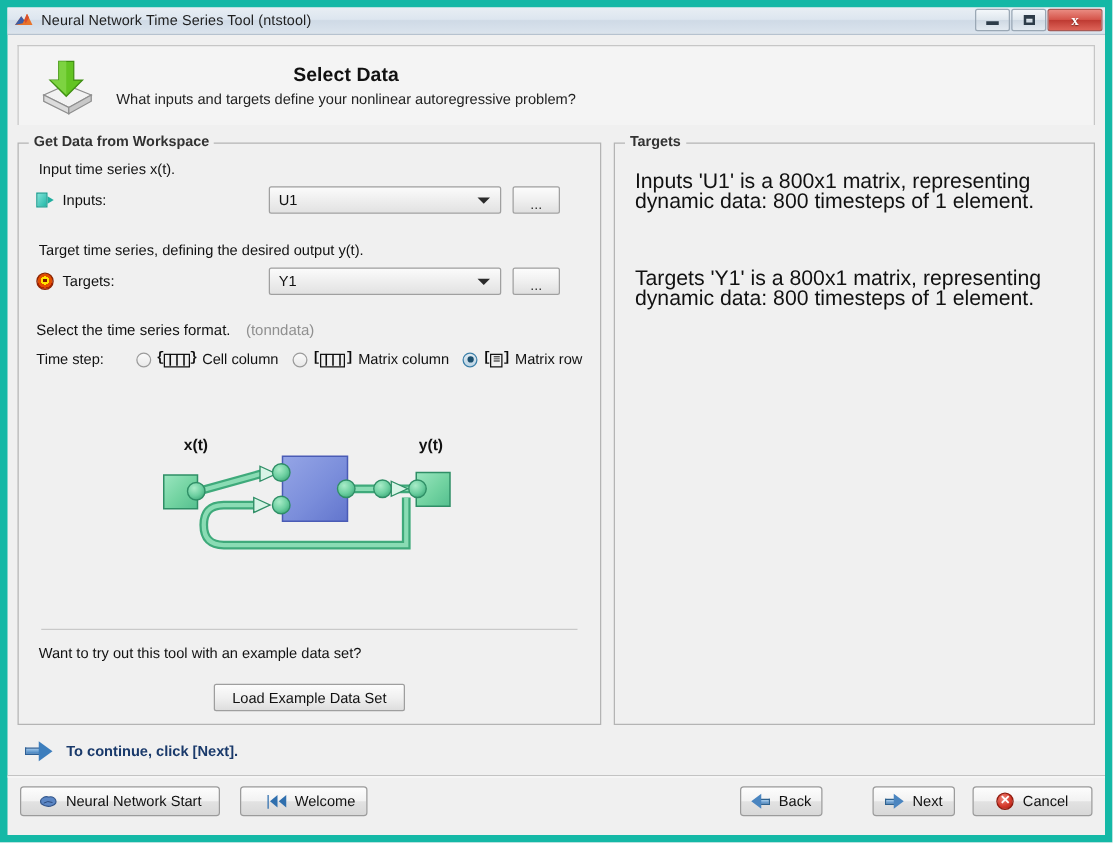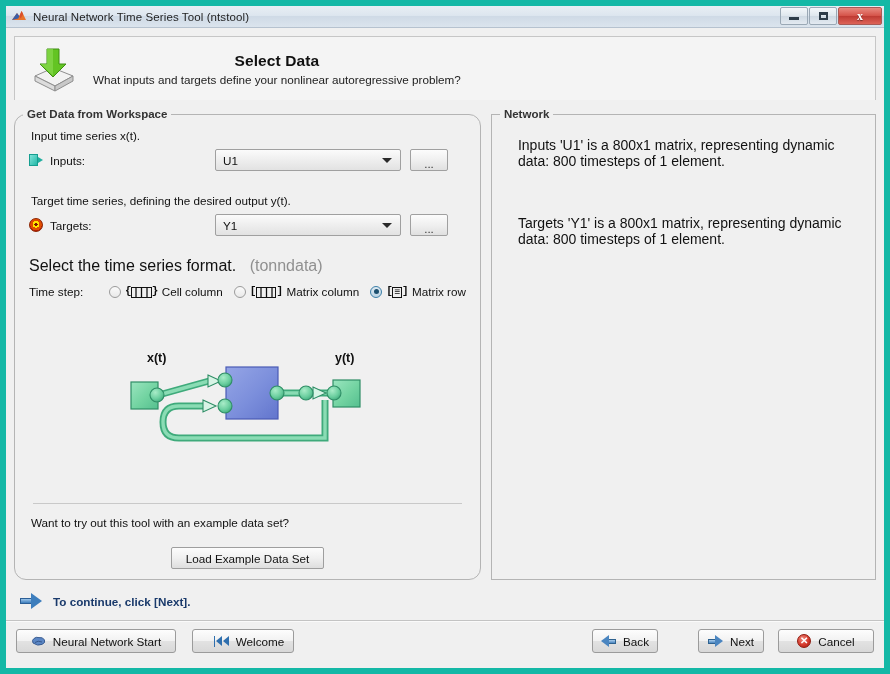--- a/index.html
+++ b/index.html
@@ -117,21 +117,21 @@
   }
   .groupbox > .legend {
     position: absolute;
     top: -7px; left: 8px;
     background: #f0f0f0;
     padding: 0 4px;
     font-size: 11.5px;
     font-weight: bold;
     color: #333;
   }
-  #left-panel { flex: 0 0 426px; display: flex; flex-direction: column; border-radius: 12px; }
+  #left-panel { flex: 0 0 426px; display: flex; flex-direction: column; }
   #right-panel { flex: 1 1 auto; }
 
   
   .field-caption {
     font-size: 11.7px; color: #111;
     margin: 2px 0 6px 2px;
   }
   .field-row {
     display: flex; align-items: center;
     height: 24px;
@@ -194,21 +194,21 @@
   }
   
   .icon-targets {
     width: 14px; height: 14px; flex: 0 0 14px;
     border-radius: 50%;
     background: radial-gradient(circle at 50% 45%, #7e1600 0 18%, #ffe400 18% 38%, #e24d00 38% 64%, #b81f00 64% 100%);
     border: 1px solid #8d2400;
   }
 
   
-  .fmt-caption { margin-top: 16px; font-size: 16px; color: #111; }
+  .fmt-caption { margin-top: 16px; font-size: 12px; color: #111; }
   .fmt-caption .dim { color: #909090; margin-left: 9px; }
   .fmt-row {
     display: flex; align-items: center;
     margin-top: 10px;
     font-size: 11.7px; color: #111;
   }
   .fmt-row > .tslabel { width: 80px; flex: 0 0 80px; }
   .radio-item {
     display: flex; align-items: center; gap: 4px;
     margin-right: 11px; cursor: pointer;
@@ -267,23 +267,23 @@
     border: 1px solid #9e9e9e;
     border-radius: 2px;
     background: linear-gradient(to bottom, #fcfcfc 0%, #f0f0f0 50%, #dedede 100%);
     font-size: 11.7px; color: #111;
     display: flex; align-items: center;
     cursor: pointer;
   }
 
   
   .summary-p {
-    font-size: 14px; color: #111;
+    font-size: 17px; color: #111;
     line-height: 16px;
-    margin: 10px 2px 0 12px;
+    margin: 10px 2px 0 2px;
   }
   .summary-p.second { margin-top: 46px; }
 
   
   #continue-row {
     flex: 0 0 auto;
     display: flex; align-items: center; gap: 11px;
     padding: 14px 4px 12px 6px;
   }
   #continue-text {
@@ -543,21 +543,21 @@
         </div>
 
         <div class="hr-inner"></div>
         <div class="example-q">Want to try out this tool with an example data set?</div>
         <div id="load-example-row">
           <div id="load-example-btn">Load Example Data Set</div>
         </div>
       </div>
 
       <div class="groupbox" id="right-panel">
-        <div class="legend">Network</div>
+        <div class="legend">Targets</div>
         <div class="summary-p">Inputs 'U1' is a 800x1 matrix, representing dynamic data: 800 timesteps of 1 element.</div>
         <div class="summary-p second">Targets 'Y1' is a 800x1 matrix, representing dynamic data: 800 timesteps of 1 element.</div>
       </div>
     </div>
 
     <div id="continue-row">
       <span class="arrow-right-blue">
         <span class="shaft"></span>
           <span class="head"></span>
       </span>

